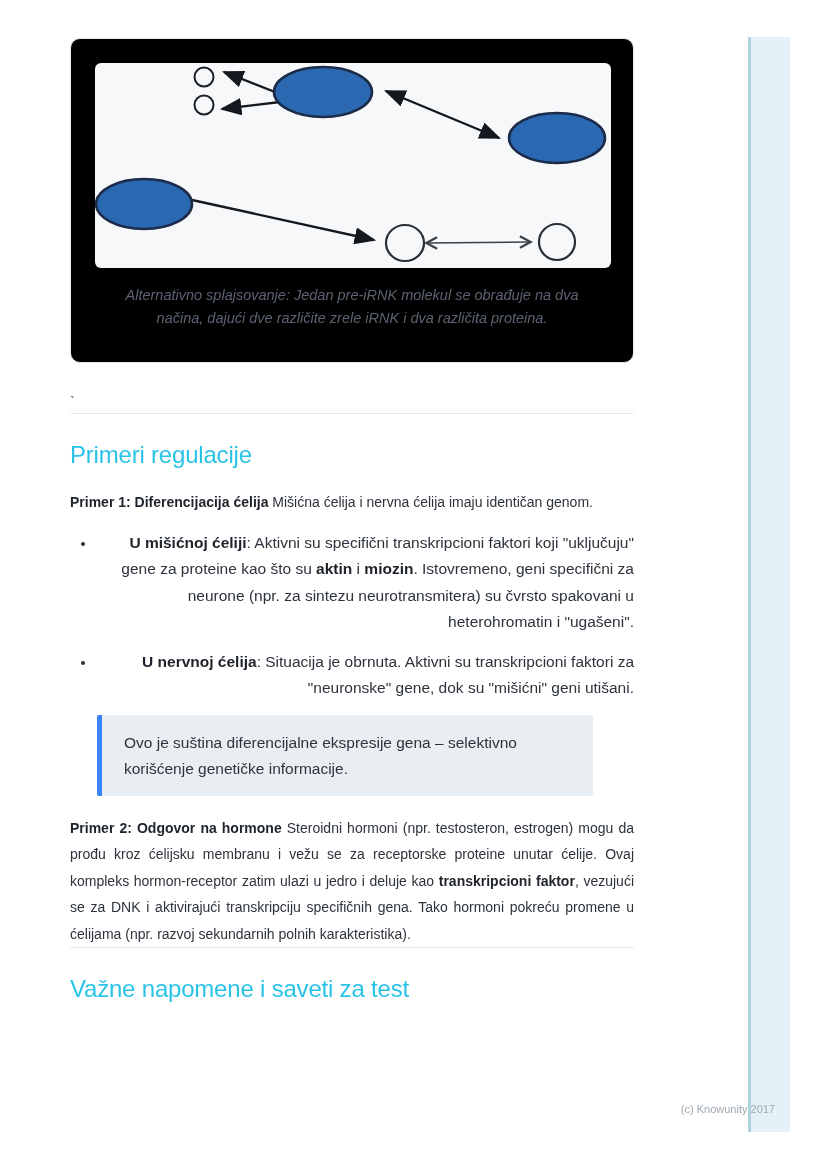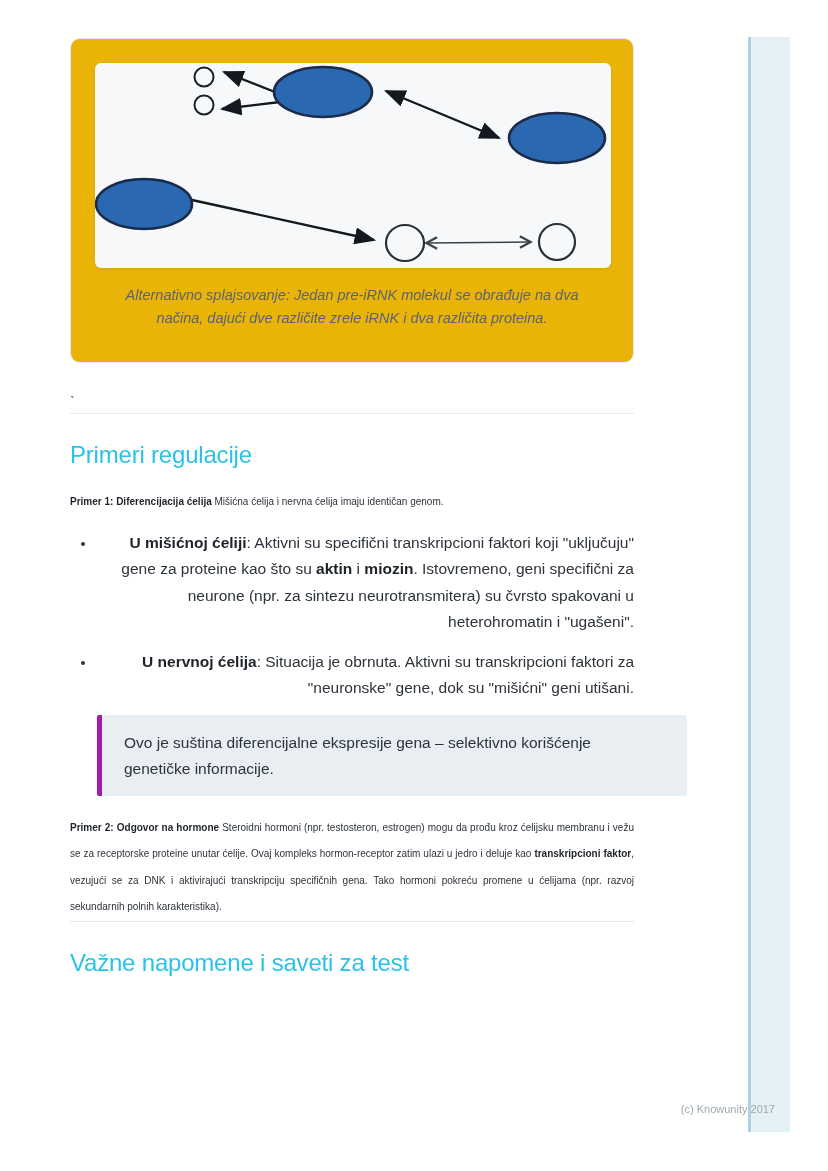--- a/index.html
+++ b/index.html
@@ -14,21 +14,21 @@
   .content {
     position:absolute;
     left:70px; top:0;
     width:564px;
   }
 
   
   .figure-card {
     margin-top:38px;
     width:564px; height:325px;
-    background:#eab308;
+    background:#000000;
     border:1px solid #e3e9ef;
     border-radius:10px;
     padding:24px 24px 0 24px;
   }
   .figure-image {
     width:516px; height:205px;
     background:#f7f8fa;
     border-radius:6px;
     box-shadow:0 1px 3px rgba(30,40,60,0.10);
   }
@@ -62,43 +62,43 @@
     font-size:24px;
     line-height:30px;
     font-weight:400;
     color:#29c3e8;
     letter-spacing:-0.2px;
   }
   .heading-bottom { margin-top:28px; }
 
   p.body-par {
     margin-top:19px;
-    font-size:10px;
+    font-size:14px;
     line-height:26.5px;
     text-align:justify;
     color:#2d333c;
   }
   b { color:#1e232b; }
 
   ul.bullets {
     margin-top:14px;
     padding-left:26px;
     font-size:15.5px;
     line-height:26.5px;
     color:#2d333c;
   }
   ul.bullets li { margin-bottom:13px;text-align:right; }
   ul.bullets li::marker { color:#2d333c; font-size:14px; }
 
   .callout {
     margin-top:12px;
     margin-left:27px;
-    width:590px;
+    width:496px;
     background:#e9eef3;
-    border-left:5px solid #a21caf;
+    border-left:5px solid #3b82f6;
     border-radius:2px;
     padding:15px 26px 13px 22px;
     font-size:15.5px;
     line-height:26.5px;
     color:#2d333c;
   }
 
   .p2 { margin-top:24px; }
 
   .edge-strip {

